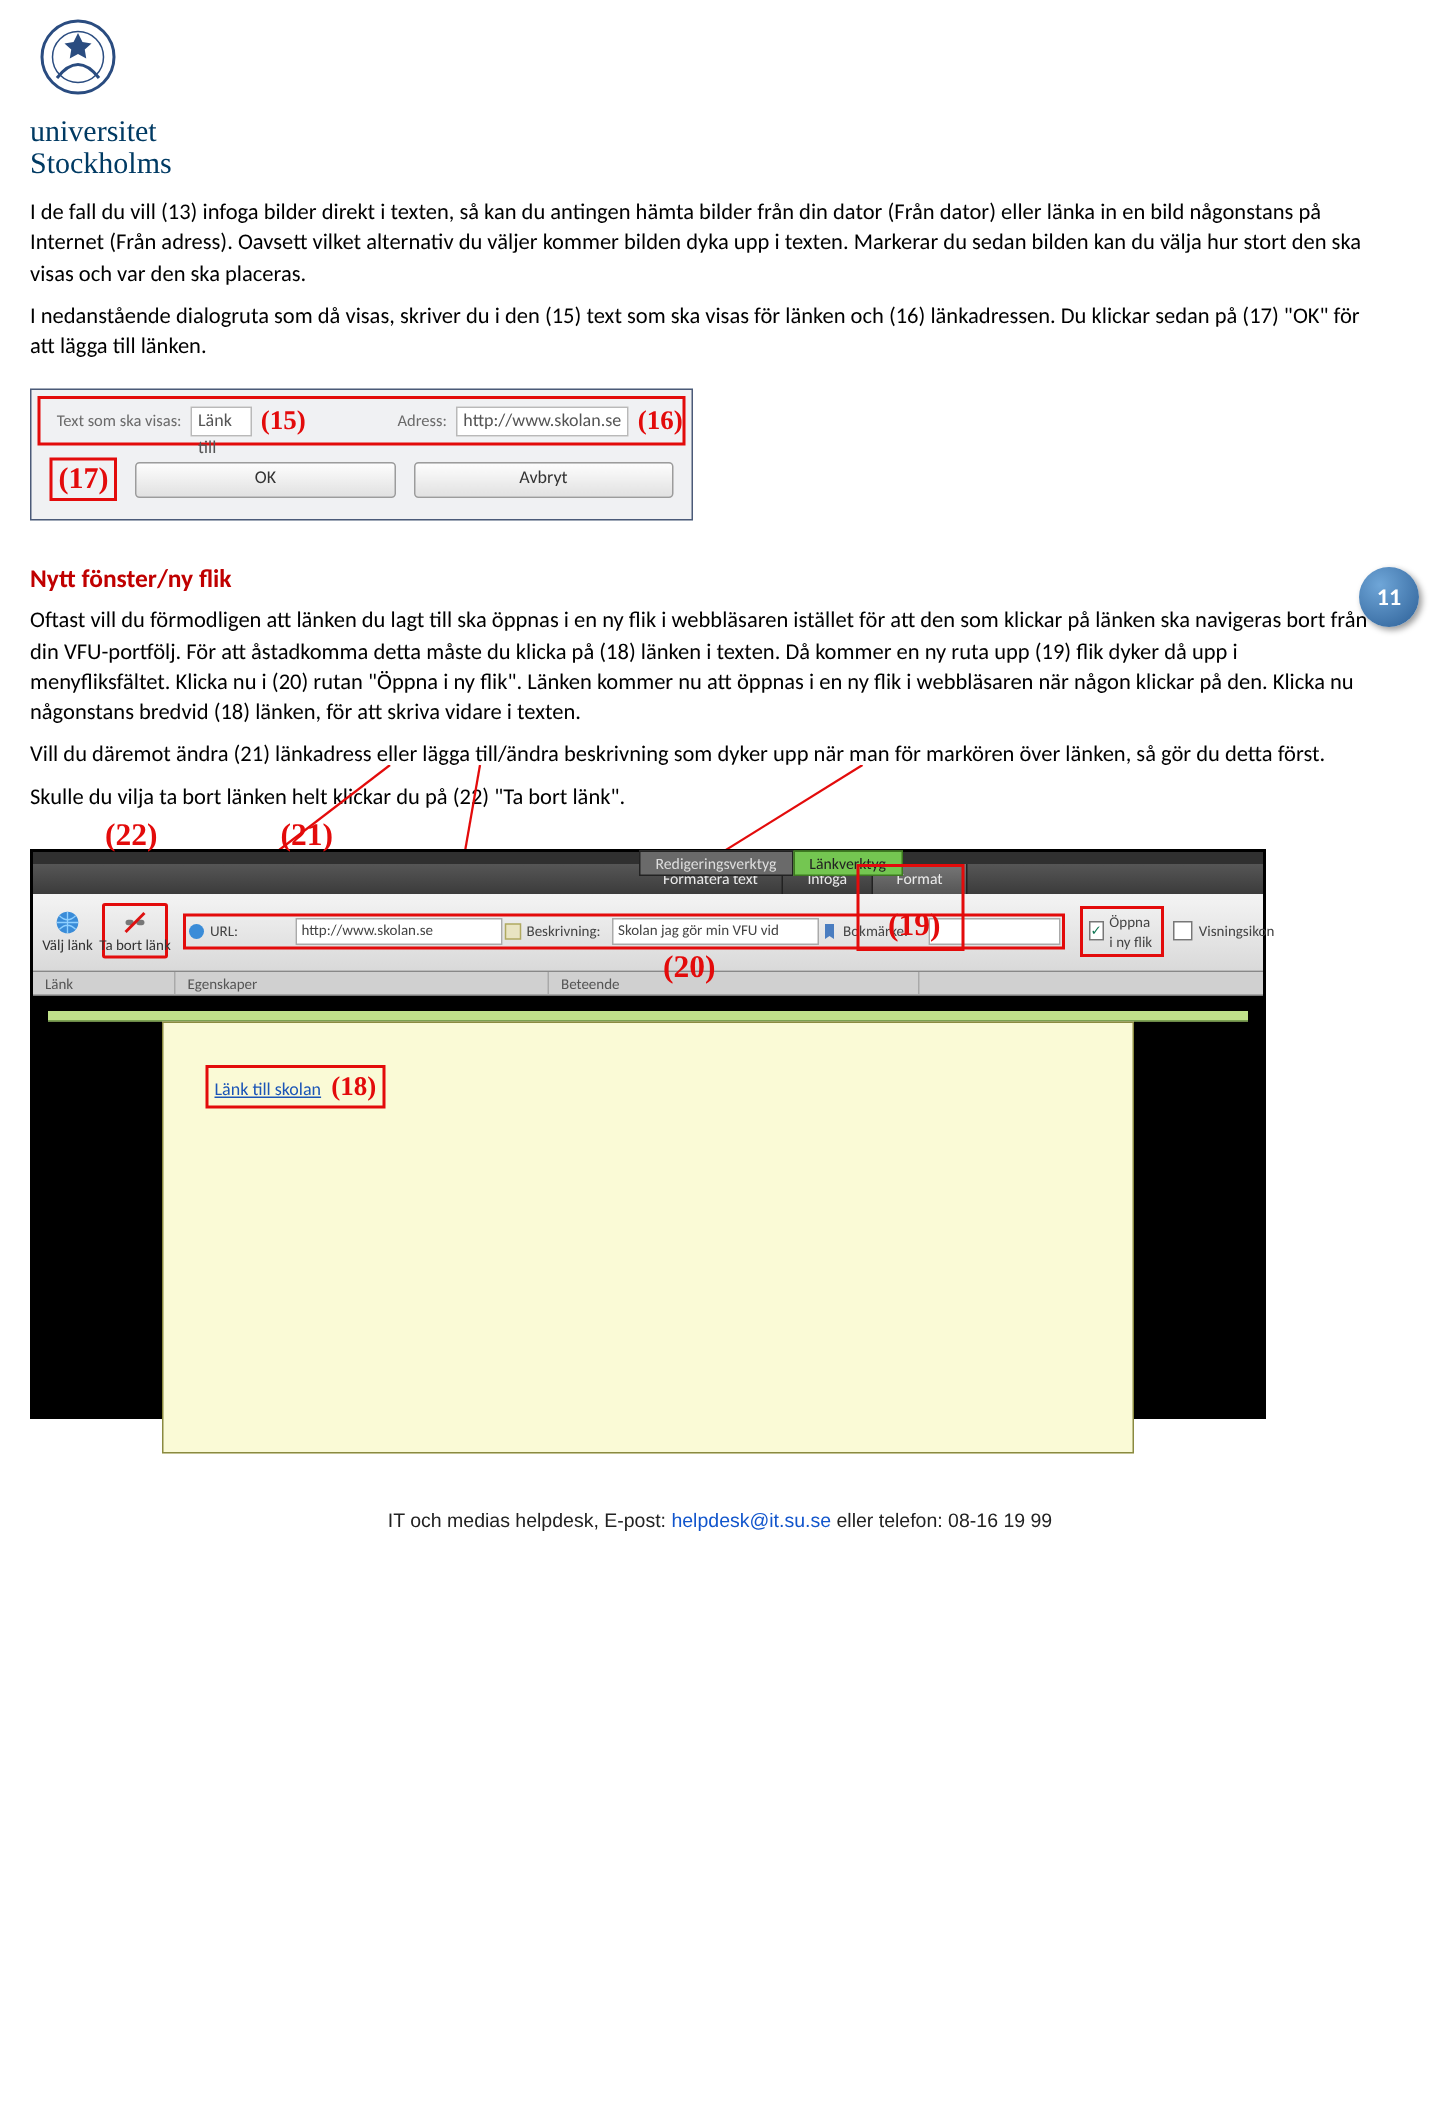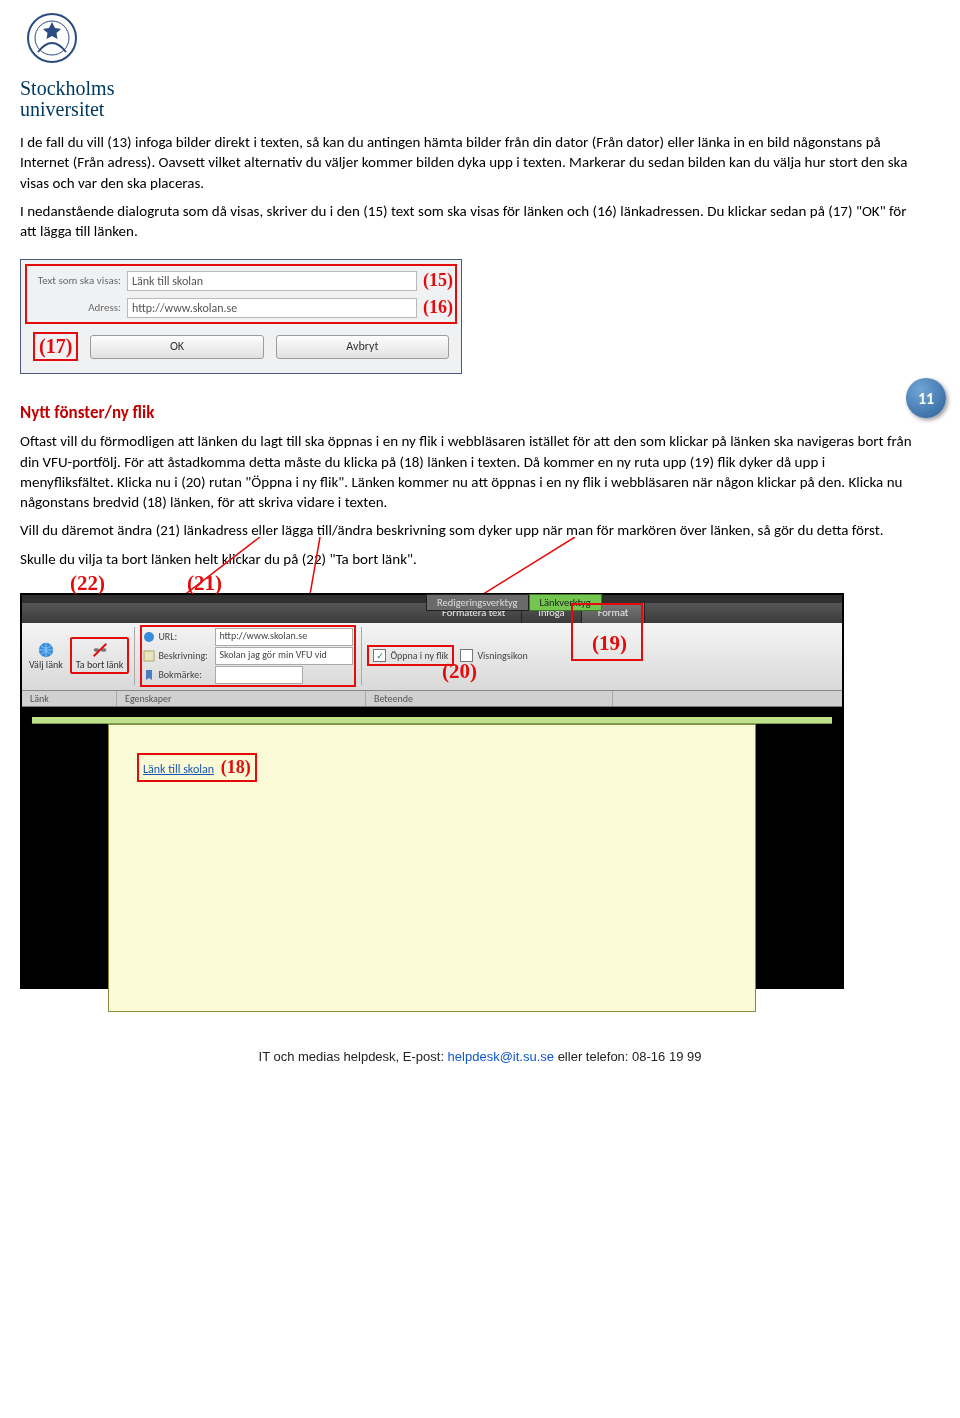--- a/index.html
+++ b/index.html
@@ -98,21 +98,21 @@
     padding:2px 4px; gap:1px; color:#333;
     border:1px solid transparent; border-radius:2px;
     min-width:32px;
   }
   .tool-btn .ico { width:18px; height:18px; }
   .tool-btn .lbl { font-size:10px; line-height:1; white-space:nowrap; }
   .grp-sep { width:1px; background:#a9a9a9; align-self:stretch; margin:2px 3px; }
   .input-mini { height:16px; border:1px solid #aaa; background:#fff; padding:0 3px; font-size:10px; color:#444; width:130px; }
   .mini-row { display:flex; align-items:center; gap:4px; font-size:10px; color:#444; }
   .mini-label { width:68px; text-align:left; display:flex; align-items:center; gap:3px; }
-  .mini-stack { display:flex; flex-direction:column; gap:1px; }
+  .mini-stack { display:flex; gap:1px; }
   .cb { width:11px; height:11px; border:1px solid #777; background:#fff; display:inline-flex; align-items:center; justify-content:center; font-size:9px; color:#175; }
   .grp-footer {
     display:flex; background:#d0d0d0; font-size:10px; color:#555;
     border-bottom:1px solid #7a7a7a;
   }
   .grp-footer span { padding: 1px 8px; border-right:1px solid #a9a9a9; }
   .canvas {
     background:#000; padding:10px;
     height:260px; position:relative;
   }
@@ -141,33 +141,33 @@
 <div class="page">
 
   <div class="logo-block">
     <svg class="logo-emblem" viewBox="0 0 64 64">
       <circle cx="32" cy="28" r="24" fill="none" stroke="#2a4c80" stroke-width="2"></circle>
       <circle cx="32" cy="28" r="17" fill="none" stroke="#2a4c80" stroke-width="1"></circle>
       <path d="M18 42 q14 -18 28 0" fill="none" stroke="#2a4c80" stroke-width="2"></path>
       <path d="M32 12 l3 6 l6 1 l-4.5 4 l1 6 l-5.5 -3 l-5.5 3 l1 -6 l-4.5 -4 l6 -1 z" fill="#2a4c80"></path>
     </svg>
     <div class="logo-text">
+      <div>universitet</div>
       <div>Stockholms</div>
-      <div>universitet</div>
     </div>
   </div>
 
   <p class="body-text">I de fall du vill (13) infoga bilder direkt i texten, så kan du antingen hämta bilder från din dator (Från dator) eller länka in en bild någonstans på Internet (Från adress). Oavsett vilket alternativ du väljer kommer bilden dyka upp i texten. Markerar du sedan bilden kan du välja hur stort den ska visas och var den ska placeras.</p>
   <p class="body-text">I nedanstående dialogruta som då visas, skriver du i den (15) text som ska visas för länken och (16) länkadressen. Du klickar sedan på (17) "OK" för att lägga till länken.</p>
 
   <div class="page-number-badge">11</div>
 
   <div class="dialog1">
     <div class="form">
-      <div class="red-box" style="display:flex;flex-direction:column;gap:2px;">
+      <div class="red-box" style="display:flex;flex-direction:row;gap:2px;">
         <div class="d-row">
           <div class="d-label">Text som ska visas:</div>
           <div class="d-input">Länk till skolan</div>
           <div class="callout-red">(15)</div>
         </div>
         <div class="d-row">
           <div class="d-label">Adress:</div>
           <div class="d-input">http://www.skolan.se</div>
           <div class="callout-red">(16)</div>
         </div>

